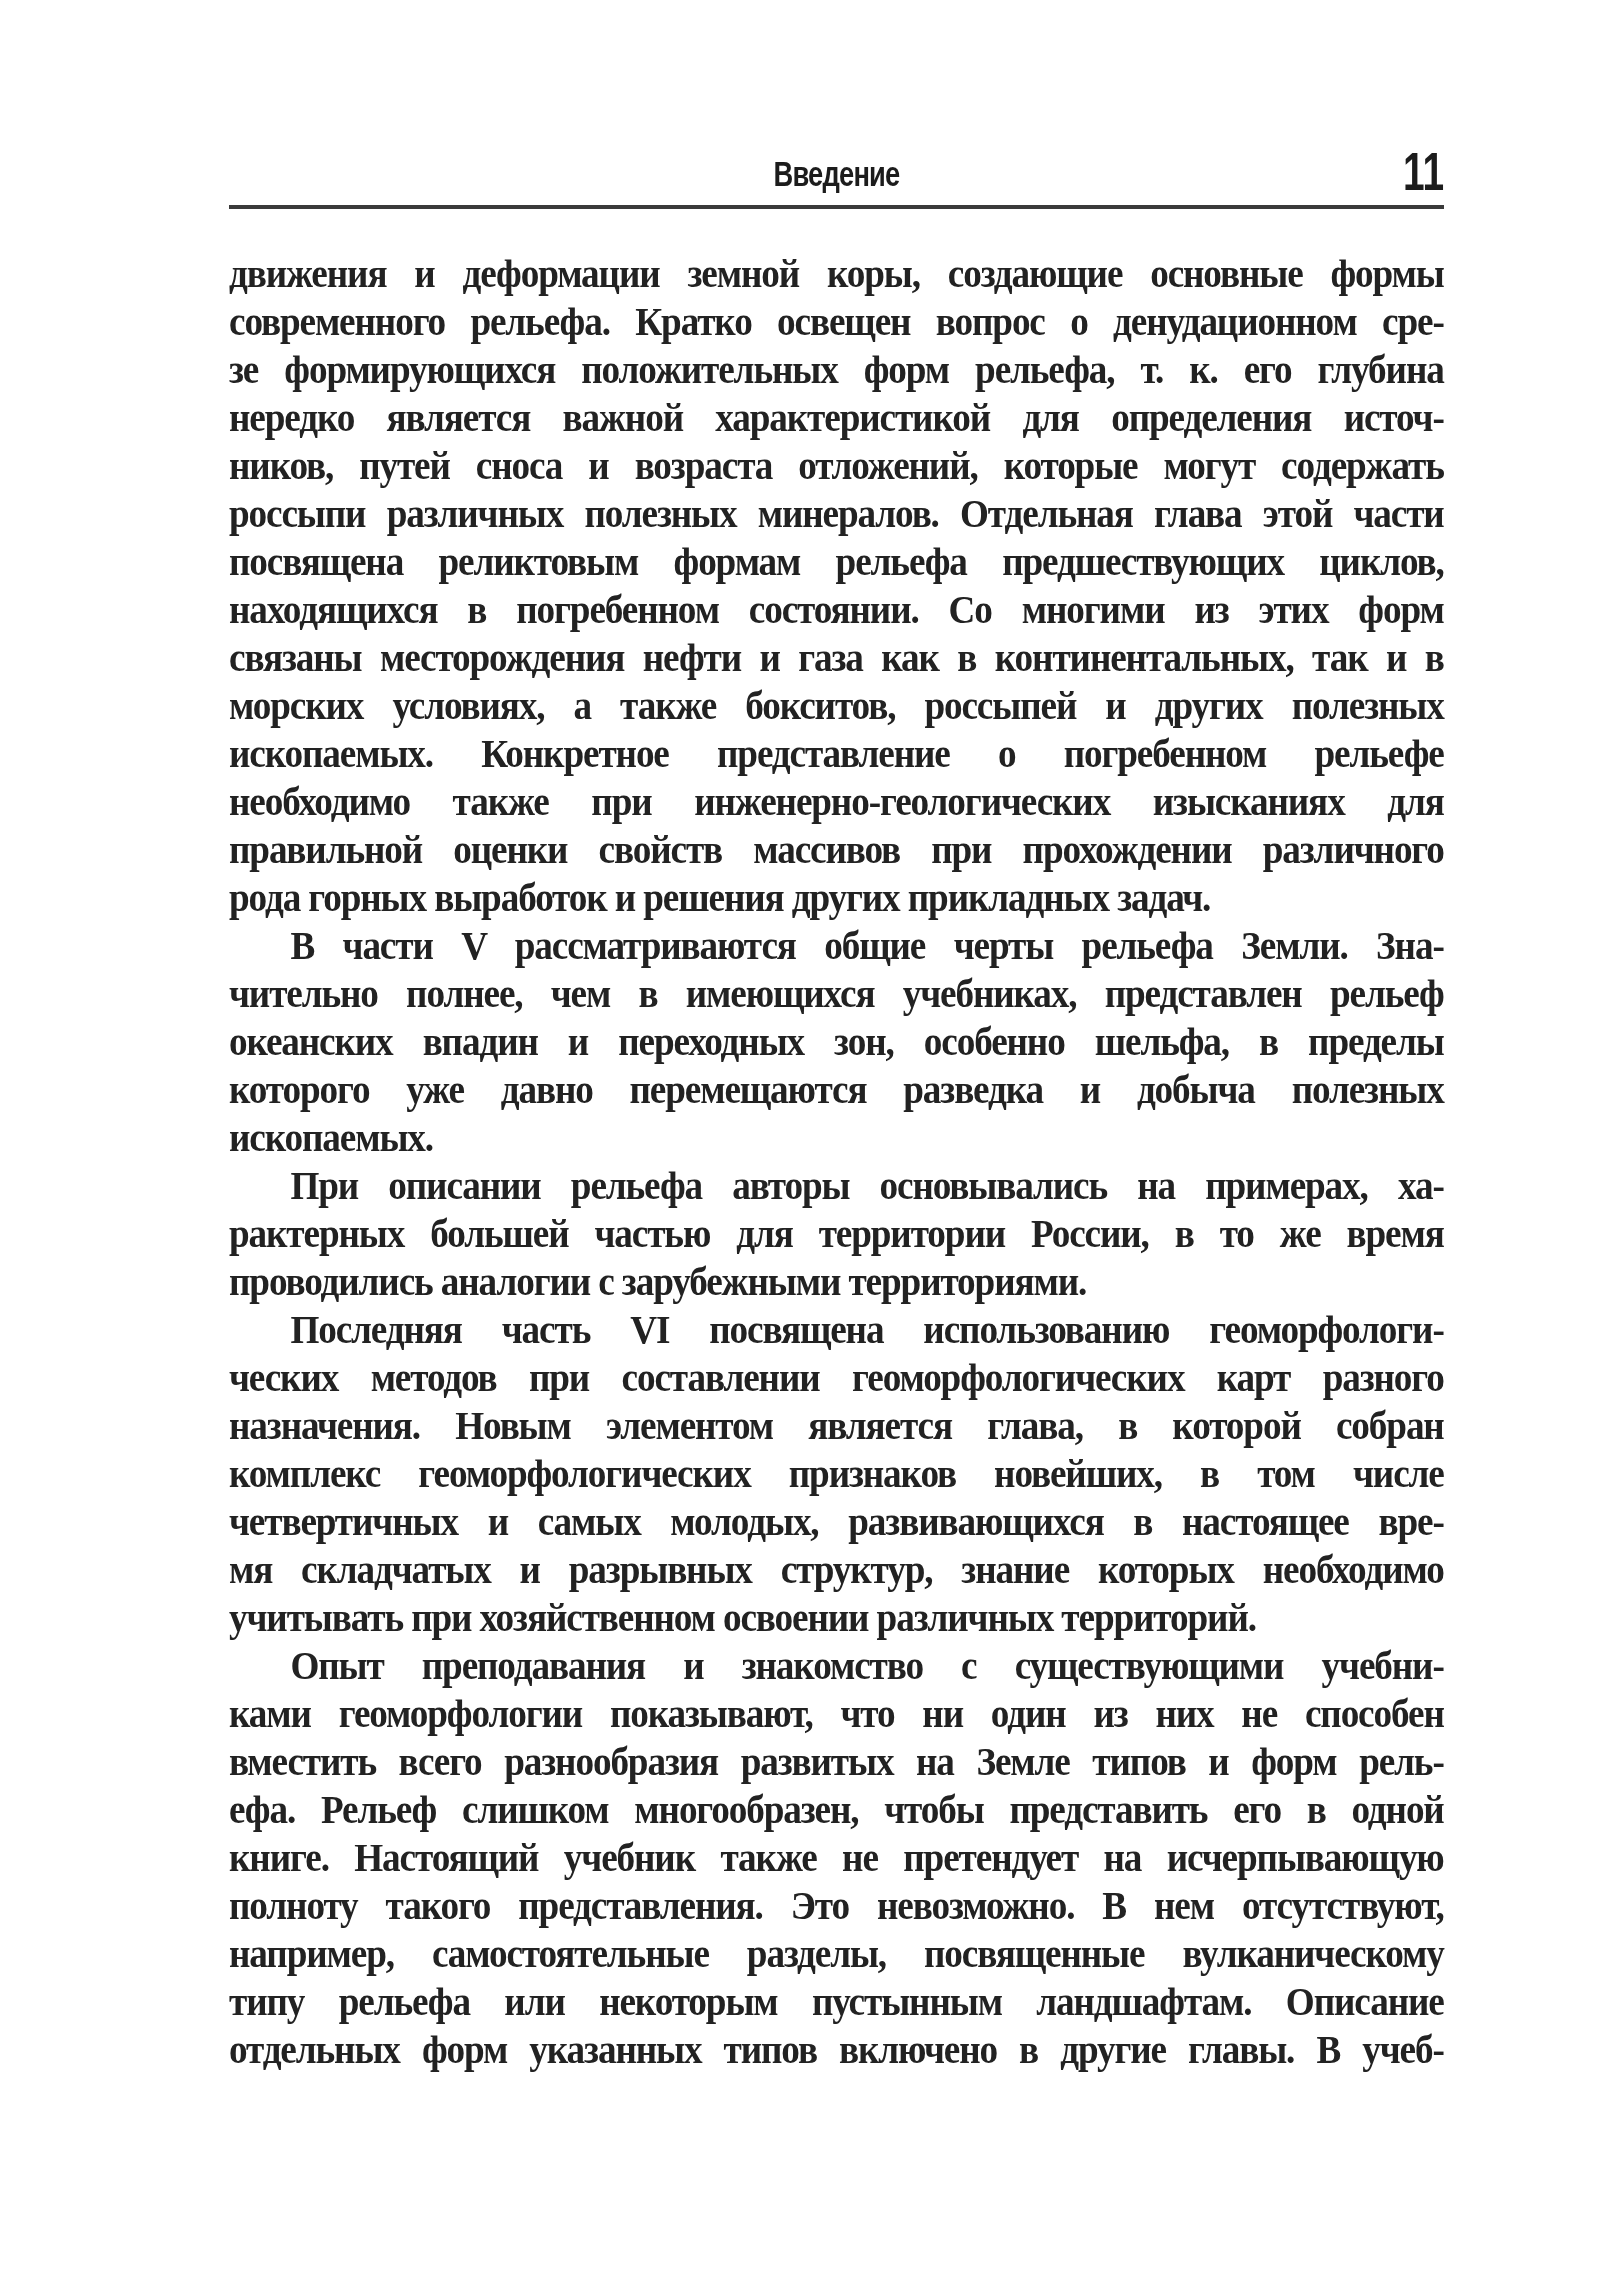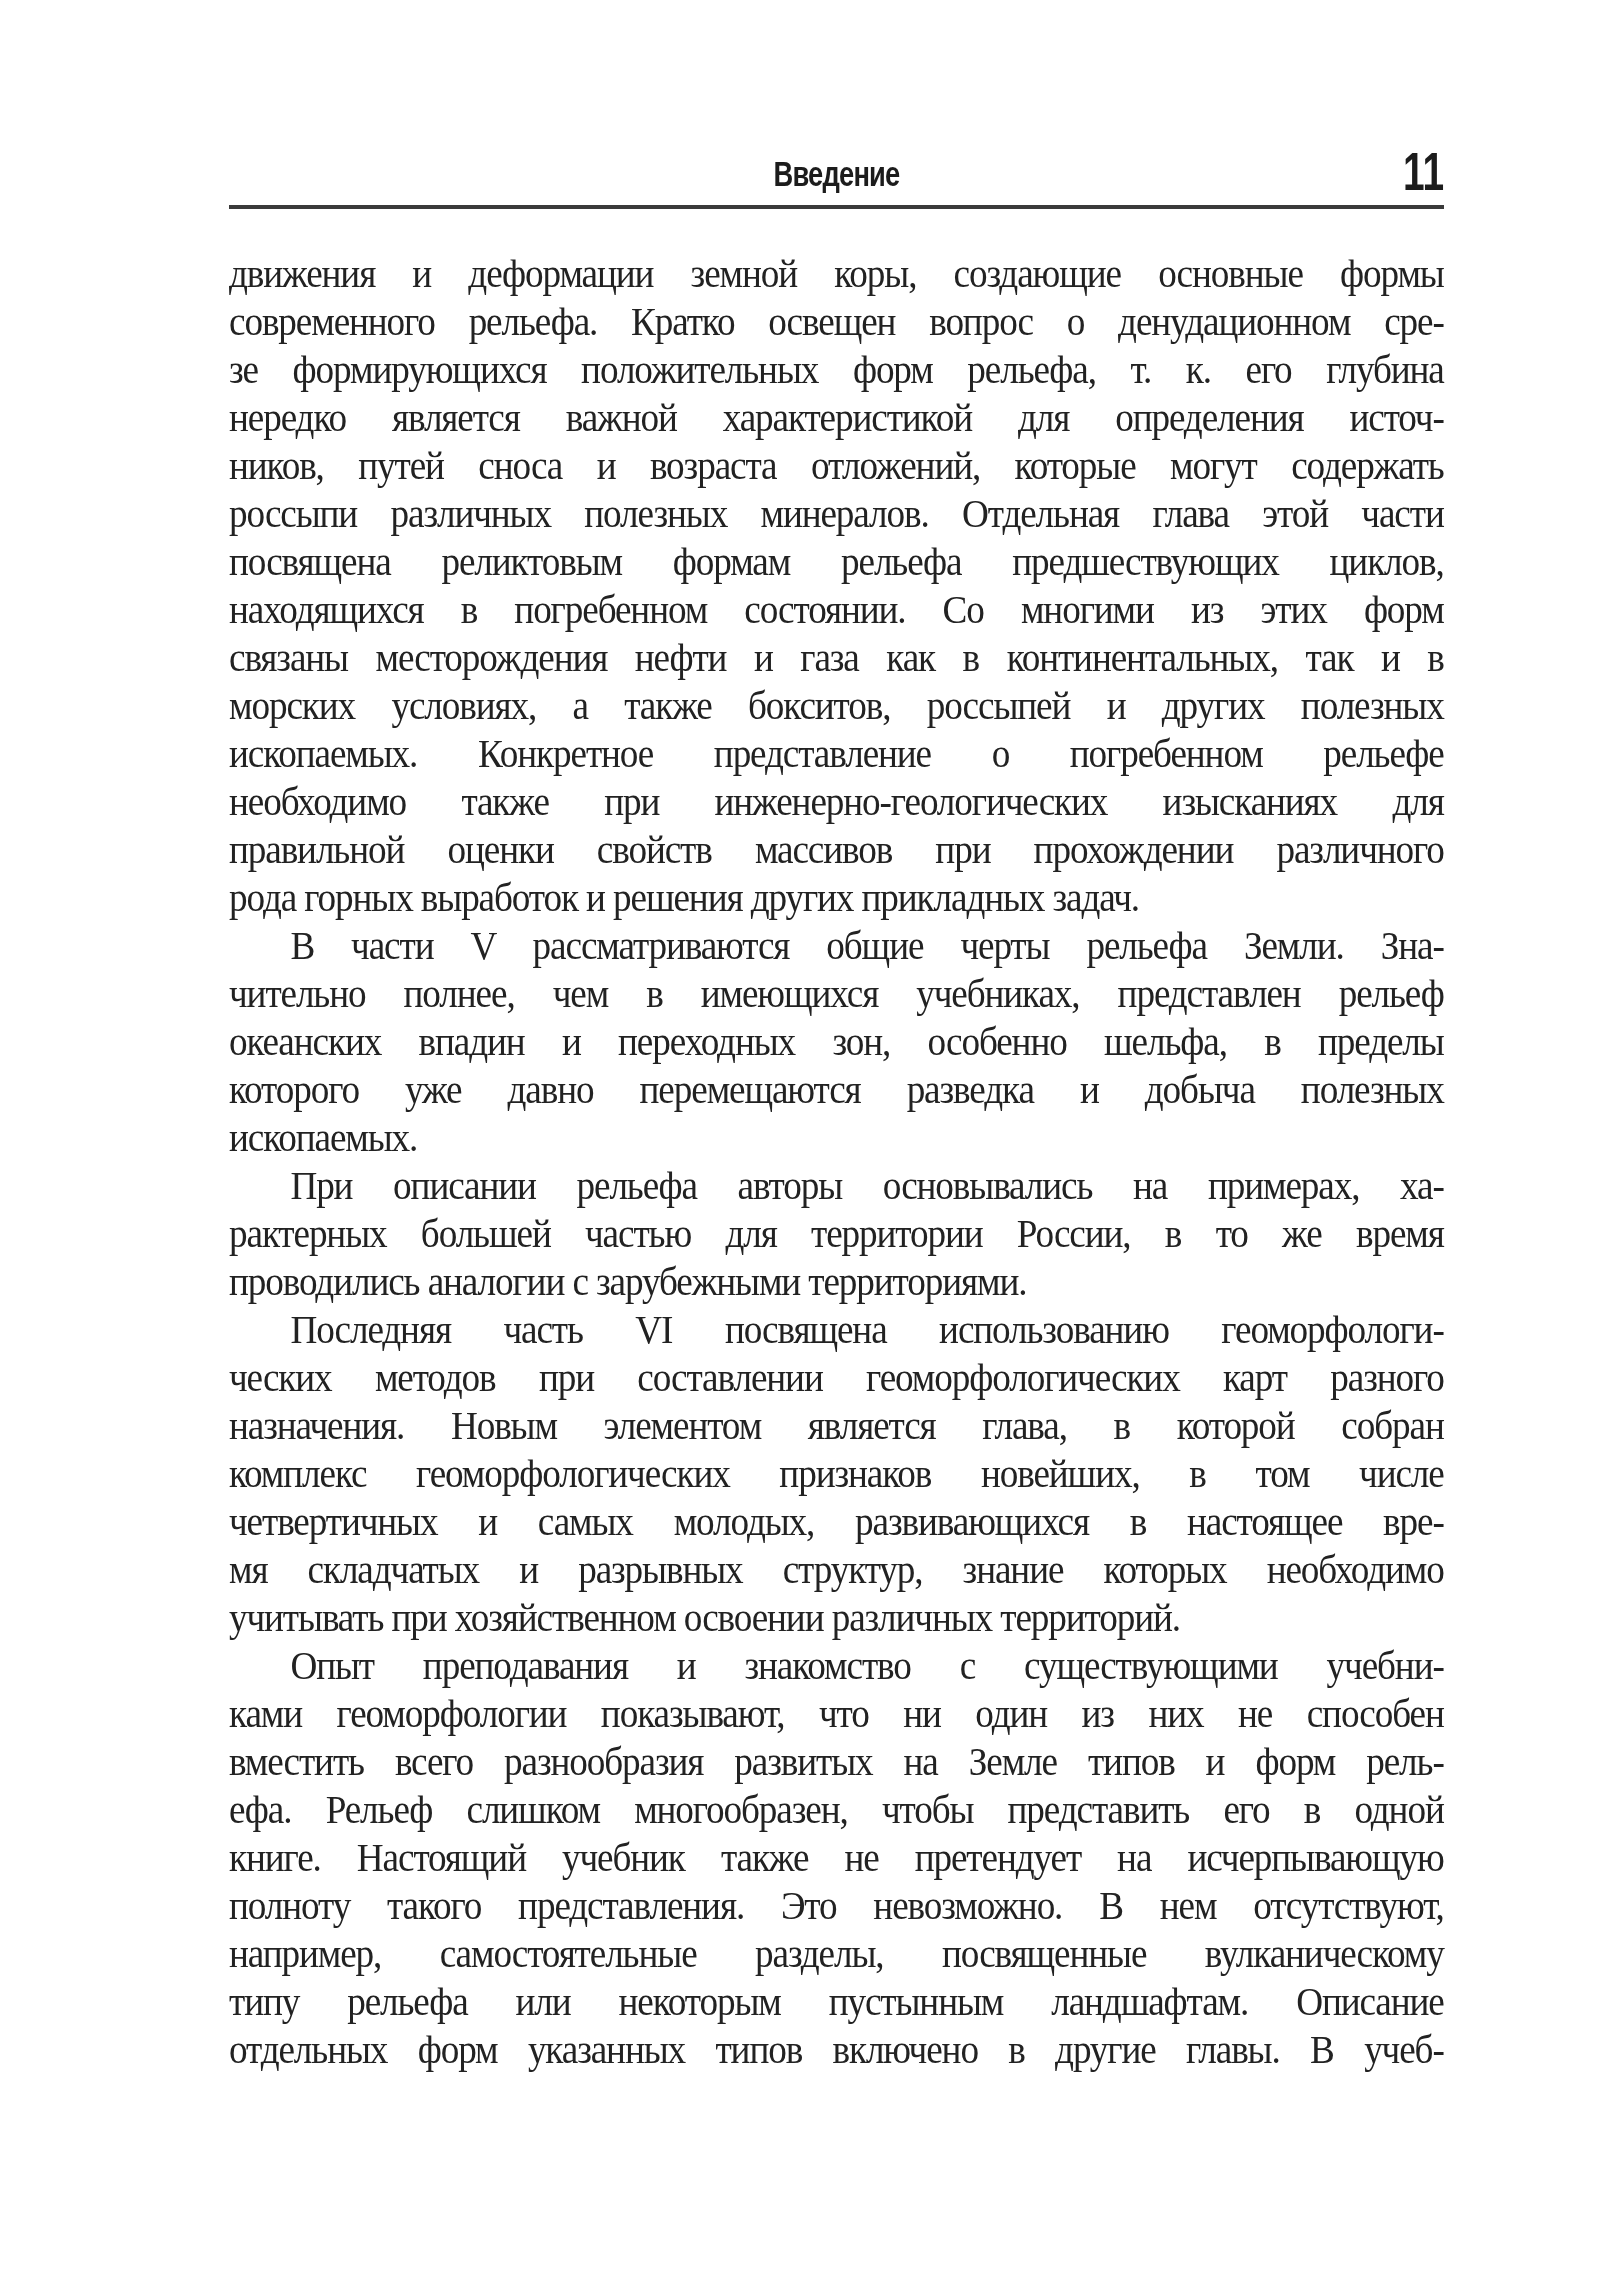--- a/index.html
+++ b/index.html
@@ -10,21 +10,21 @@
       position: absolute; left: 0; width: 100%; top: 7.8px; text-align: center;
       font-family: "Liberation Sans", sans-serif; font-weight: bold; font-size: 35px;
       color: #1c1c1c; letter-spacing: -1px; transform: scaleX(0.78); transform-origin: center;
     }
     .page-number {
       position: absolute; right: 0; top: -5.8px;
       font-family: "Liberation Sans", sans-serif; font-weight: bold; font-size: 54px;
       color: #1c1c1c; transform: scaleX(0.72); transform-origin: right;
     }
     .rule { position: absolute; left: 0; top: 205px; width: 1215px; height: 3.9px; background: #3a3a3a; }
-    .body-text { position: absolute; left: 0; top: 250px; width: 1215px; }
+    .body-text { position: absolute; left: 0; top: 250px; width: 1215px; font-weight: bold; }
     .line {
       display: block; height: 48px; line-height: 48px; white-space: nowrap;
       font-family: "Liberation Serif", serif; font-size: 40px; color: #222222;
       text-align: justify; text-align-last: justify; letter-spacing: -1.2px;
       transform: scaleX(0.93); transform-origin: left; width: 107.5%;
     }
     .line.last { text-align-last: left; }
     .line.indent { text-indent: 66px; }
   </style>
 </head>

